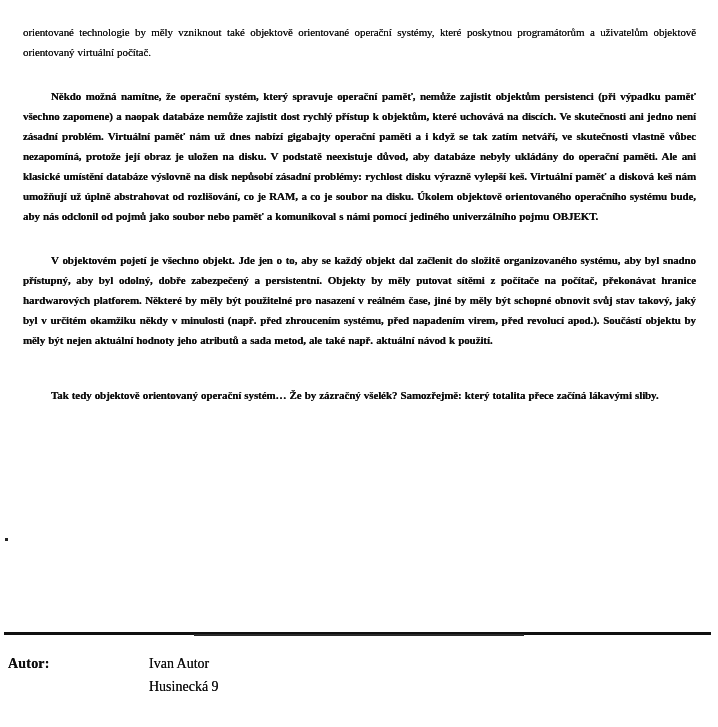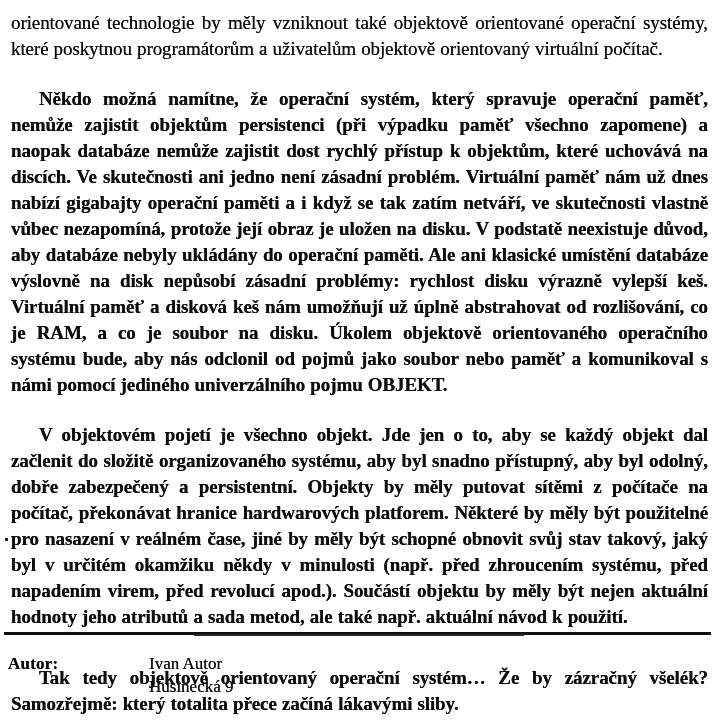--- a/index.html
+++ b/index.html
@@ -13,23 +13,23 @@
     height: 727px;
     background: #ffffff;
     overflow: hidden;
     font-family: "Liberation Serif", "DejaVu Serif", serif;
     color: #0d0d0d;
   }
   .content {
     padding: 6px 6px 0 7px;
   }
   .para {
-    margin: 4px;
-    font-size: 19px;
-    line-height: 26px;
+    margin: 16px;
+    font-size: 11px;
+    line-height: 20px;
     text-align: justify;
     letter-spacing: -0.1px;
     word-spacing: 0.5px;
     
     text-shadow: 0 0 0.6px rgba(0,0,0,0.85);
   }
   .para.indent {
     text-indent: 28px;
     font-weight: bold;
   }
@@ -63,21 +63,21 @@
     top: 2px;
     width: 330px;
     height: 2px;
     background: #2a2a2a;
   }
   .footer {
     position: absolute;
     left: 8px;
     top: 652px;
     display: flex;
-    font-size: 17px;
+    font-size: 14px;
     line-height: 23px;
     text-shadow: 0 0 0.6px rgba(0,0,0,0.85);
   }
   .footer .label {
     width: 141px;
     font-weight: bold;
     letter-spacing: 0.2px;
   }
   .footer .addr div {
     white-space: nowrap;

